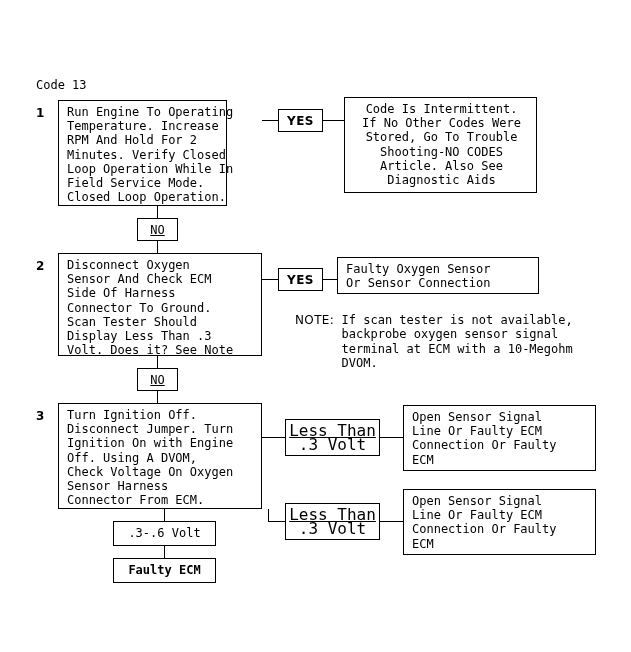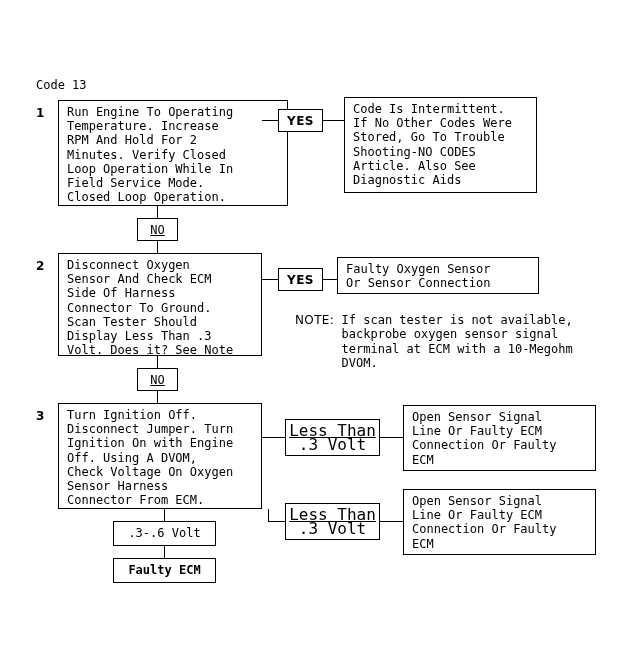--- a/index.html
+++ b/index.html
@@ -109,35 +109,35 @@
 </style>
 </head>
 <body>
 
 <div id="canvas">
 
   <div class="abs title">Code 13</div>
 
   <div class="abs stepnum" style="left:36px; top:98px;">1</div>
 
-  <div class="abs box" style="left:58px; top:92px; width:230px; height:106px;">Run Engine To Operating
+  <div class="abs box" style="left:58px; top:92px; width:169px; height:106px;">Run Engine To Operating
 Temperature. Increase
 RPM And Hold For 2
 Minutes. Verify Closed
 Loop Operation While In
 Field Service Mode.
 Closed Loop Operation.</div>
 
   <div class="abs line-h" style="left:262px; top:112px; width:16px;"></div>
 
   <div class="abs yesbox" style="left:278px; top:101px; width:45px; height:23px;">YES</div>
 
   <div class="abs line-h" style="left:323px; top:112px; width:21px;"></div>
 
-  <div class="abs box" style="left:344px; top:89px; width:193px; height:96px;">Code Is Intermittent.
+  <div class="abs box" style="left:344px; top:89px; width:193px; height:96px;text-align:center;">Code Is Intermittent.
 If No Other Codes Were
 Stored, Go To Trouble
 Shooting-NO CODES
 Article. Also See
 Diagnostic Aids</div>
 
   <div class="abs line-v" style="left:157px; top:198px; height:12px;"></div>
   <div class="abs nobox" style="left:137px; top:210px; width:41px; height:23px;">
       <span>NO</span>
     </div>

